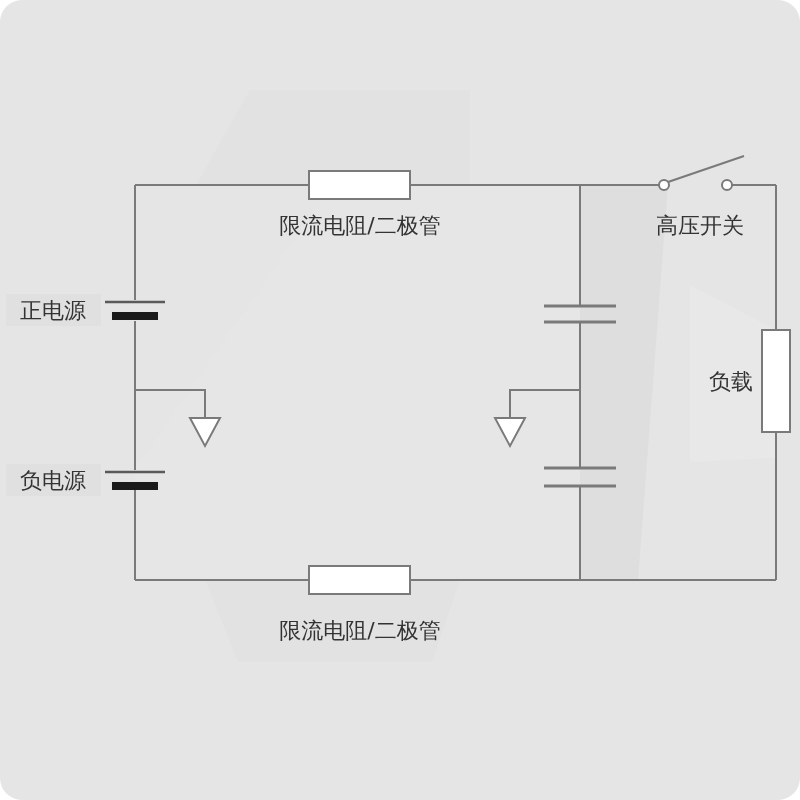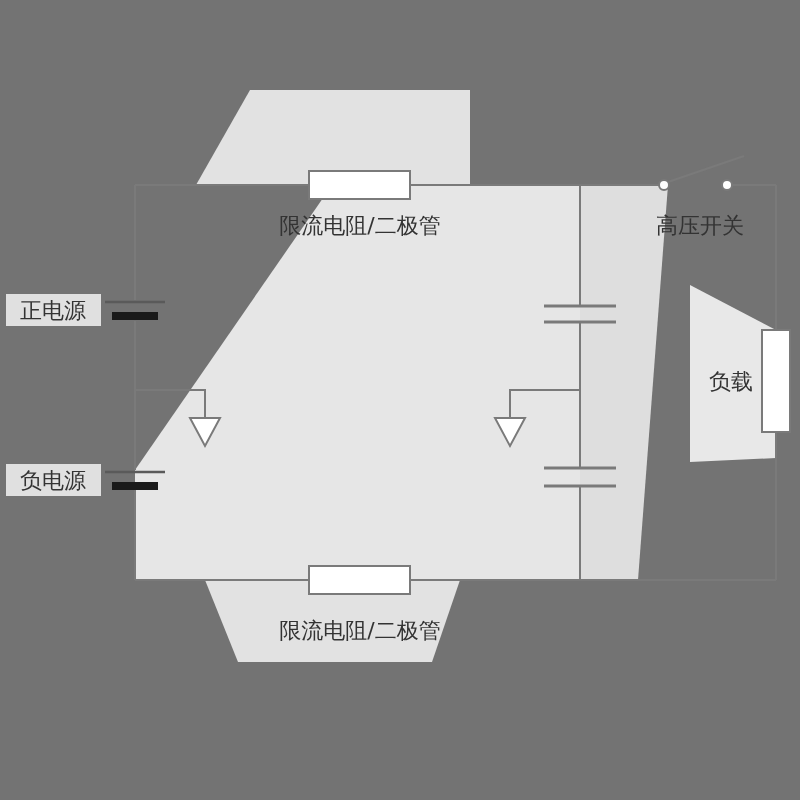--- a/index.html
+++ b/index.html
@@ -1,16 +1,16 @@
 <!DOCTYPE html>
 <html><head>
 <meta charset="utf-8">
 <style>
   html,body{margin:0;padding:0;background:#ffffff;}
-  .stage{position:relative;width:800px;height:800px;background:#737373;overflow:hidden;}
+  .stage{position:relative;width:800px;height:800px;background:#e5e5e5;overflow:hidden;border-radius:22px;}
   svg{display:block;}
   .wire{stroke:#7a7a7a;stroke-width:2;fill:none;}
   .plate{stroke:#7a7a7a;stroke-width:3;fill:none;}
   .thinplate{stroke:#5a5a5a;stroke-width:2.5;fill:none;}
   .comp{fill:#ffffff;stroke:#7a7a7a;stroke-width:2;}
   .arrowhead{fill:#ffffff;stroke:#7a7a7a;stroke-width:2;}
   .lbl{font-family:"DejaVu Sans",sans-serif;font-size:22px;fill:#333333;text-anchor:middle;}
   .wm{stroke:none;}
   .lblbg{fill:#e0e0e0;stroke:none;}
 </style>

